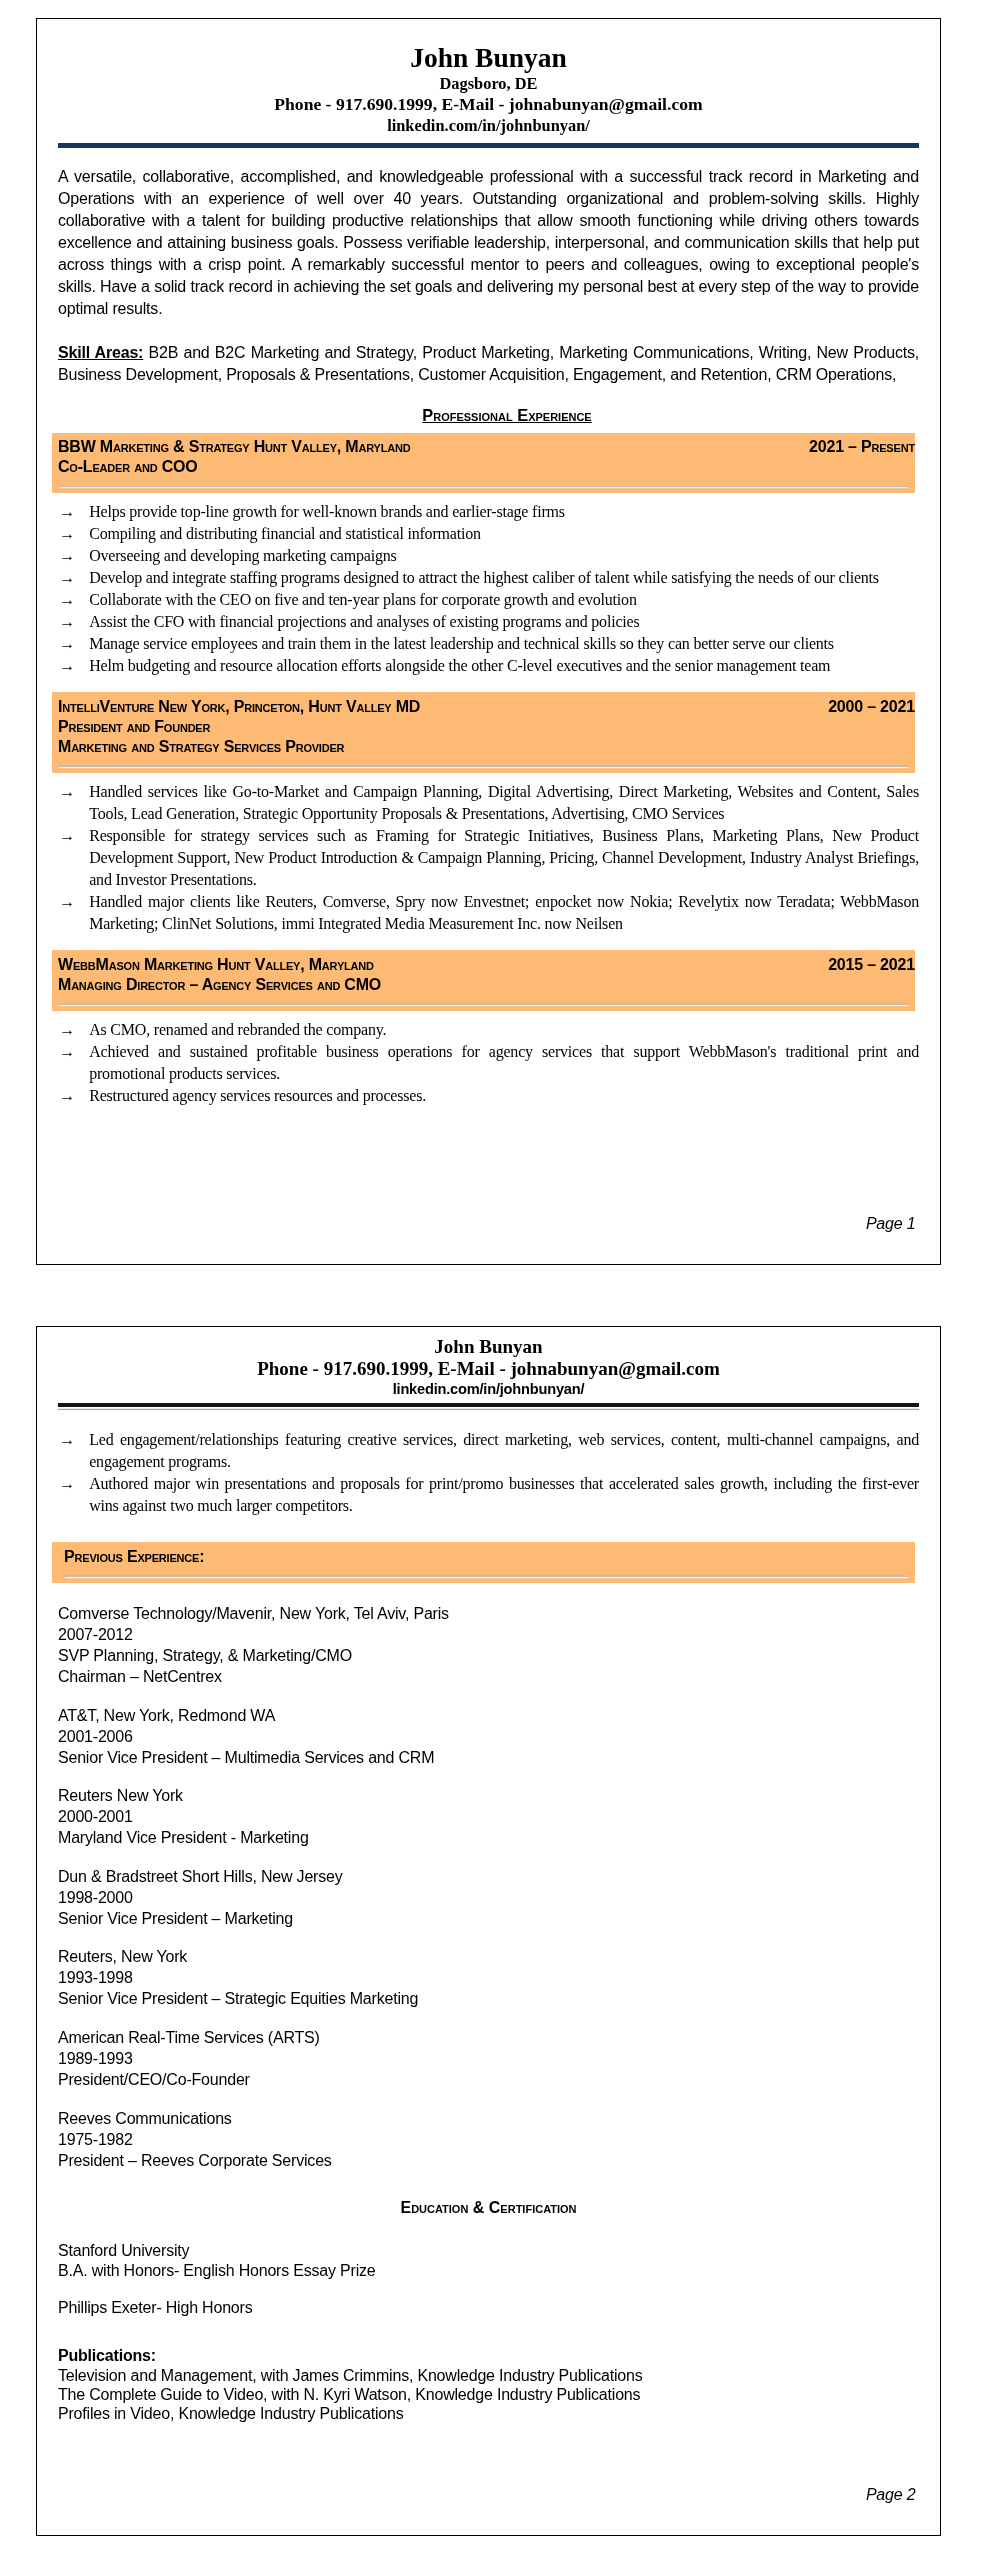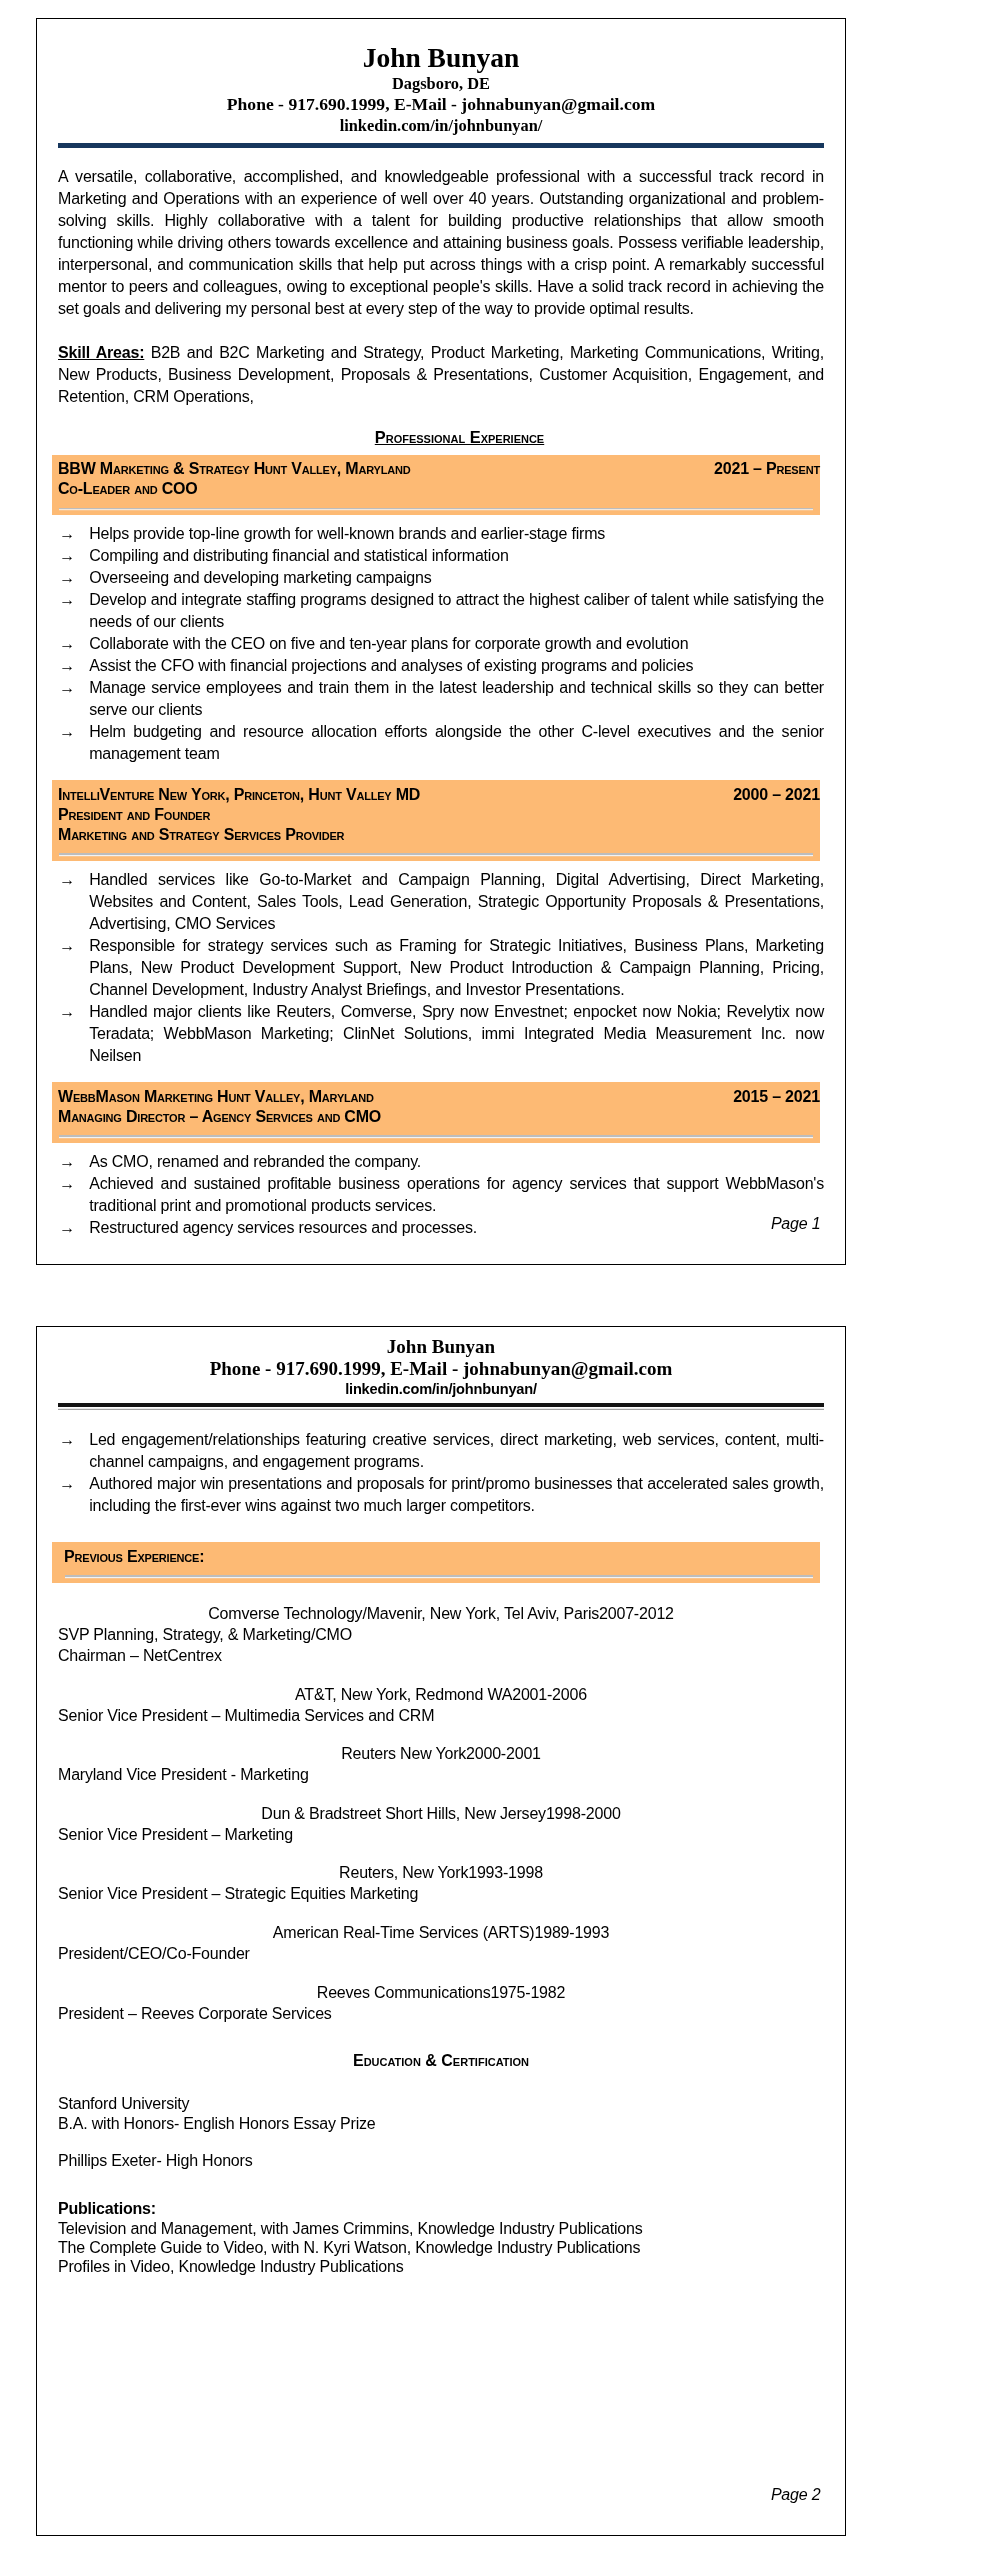--- a/index.html
+++ b/index.html
@@ -1,20 +1,20 @@
 <!DOCTYPE html>
 <html style="font-size:9.4px"><head>
 <meta charset="utf-8">
 <style>
   html,body { margin:0; padding:0; background:#ffffff; }
   body { width:995px; font-family:"Liberation Sans", sans-serif; color:#000; }
 
   .page {
     box-sizing:border-box; position:relative;
-    width:810px; margin-left:36px;
+    width:905px; margin-left:36px;
     border:1.8px solid #000; background:#fff;
   }
   .page1 { margin-top:17.6px; height:1247px; padding:23.4px 21px 0 21px; }
   .page2 { margin-top:61px; height:1210px; padding:9.4px 21px 0 21px; }
   .p1-name   { font-family:"Liberation Serif", serif; font-weight:bold; font-size:27.5px; line-height:32px; text-align:center; }
   .p1-loc    { font-family:"Liberation Serif", serif; font-weight:bold; font-size:16.4px; line-height:20px; text-align:center; }
   .p1-contact{ font-family:"Liberation Serif", serif; font-weight:bold; font-size:17.6px; line-height:21.7px; text-align:center; }
   .p1-linkedin{ font-family:"Liberation Serif", serif; font-weight:bold; font-size:16.4px; line-height:20.5px; text-align:center; }
   .navy-rule { height:5.3px; margin-top:7px; }
 
@@ -42,26 +42,26 @@
   .jobbar-row { display:flex; justify-content:space-between; font-size:16px; line-height:20px; letter-spacing:-0.2px; }
   .jobbar-row .dates { white-space:nowrap; }
   .jobbar-role { font-size:16px; line-height:20px; letter-spacing:-0.2px; }
   .bar-line { height:1.8px; background:#bdbdbd; box-shadow:0 1.2px 0 #f3f3f3; margin:8.2px 7px 0 1.2px; }
   .jobbar .pad-bottom { height:5.9px; }
 
   
   .bullets { margin-top:8.2px; margin-bottom:15px; }
   .bullet { display:flex; }
   .bullet .arrow { flex:0 0 30px; padding-left:1.2px; }
-  .bullet .btext { flex:1; text-align:justify; }
+  .bullet .btext { flex:1; text-align:justify;font-family:Liberation Serif, serif; }
 
   
   .prev-list { margin-top:20px; }
   .prev-entry { margin-bottom:17.6px; font-size:16px; line-height:21px; letter-spacing:-0.2px; }
-  .prev-row { display:flex; justify-content:center; }
+  .prev-row { display:flex; justify-content:space-between;flex-direction:column; }
   .prev-row .prev-dates { white-space:nowrap; }
 
   .edu-heading { text-align:center; margin-top:26px; font-size:16px; line-height:21px; }
   .edu-block { margin-top:23.4px; font-size:16px; line-height:20.5px; letter-spacing:-0.2px; }
   .edu-gap { height:16.4px; }
   .pub-block { margin-top:26px; font-size:16px; line-height:19px; letter-spacing:-0.2px; }
   .pub-label { font-weight:bold; line-height:21px; }
 
   .page-footer {
     position:absolute; right:24.6px; bottom:31px;

